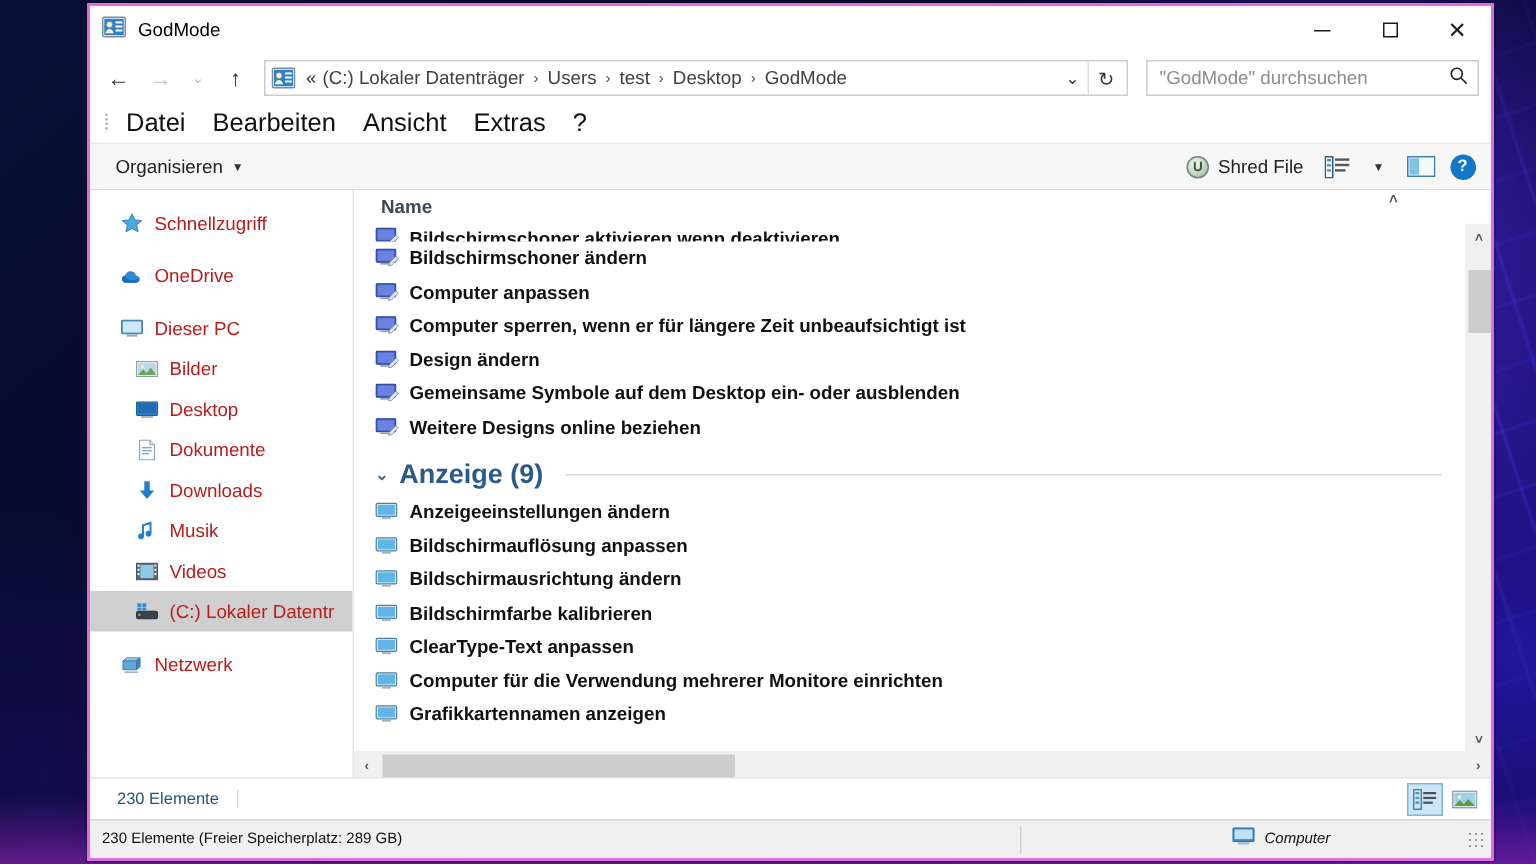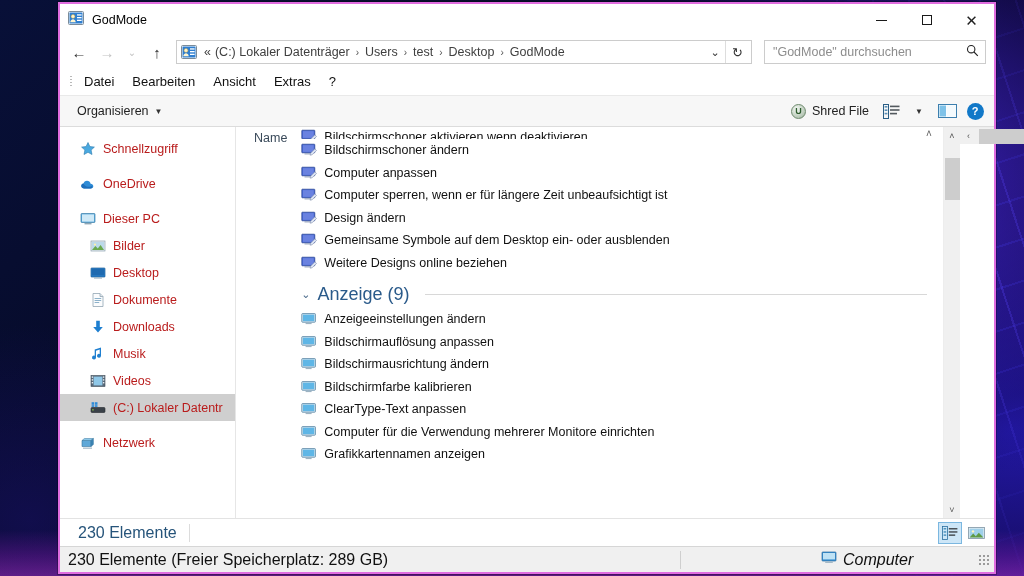--- a/index.html
+++ b/index.html
@@ -111,21 +111,21 @@
     height: 28px; flex: 0 0 28px;
     display: flex; align-items: center;
     padding-left: 6px;
     background: #ffffff;
     border-bottom: 1px solid #e9e9e9;
   }
   .grip { width: 9px; height: 16px; display:flex; align-items:center; justify-content:center; }
   .grip i { display:block; width:2px; height:13px;
     background-image: radial-gradient(circle, #b9b9b9 0.8px, rgba(0,0,0,0) 1px);
     background-size: 2px 3px; }
-  .menuitem { font-size: 13px; color: #111; padding: 4px 9px; }
+  .menuitem { font-size: 17px; color: #111; padding: 4px 9px; }
 
   
   .cmdbar {
     height: 31px; flex: 0 0 31px;
     display: flex; align-items: center;
     padding: 0 6px 0 10px;
     background: #f7f7f7;
     border-bottom: 1px solid #dcdcdc;
   }
   .cmd-left { display: flex; align-items: center; flex: 1 1 auto; }
@@ -169,21 +169,21 @@
     font-size: 12.5px; color: #b91c1c;
     padding-left: 20px; white-space: nowrap;
   }
   .nav-item.indent { padding-left: 30px; }
   .nav-item.sel { background: #cfcfcf; }
   .nav-gap { height: 8px; }
   .nav-ico { width: 16px; height: 16px; flex: 0 0 16px; }
   .nav-label { overflow: hidden; text-overflow: clip; }
 
   
-  .listpane { flex: 1 1 auto; display: flex; flex-direction: row; min-width: 0; }
+  .listpane { flex: 1 1 auto; display: flex; flex-direction: column; min-width: 0; font-weight: bold; }
   .colhdr {
     height: 22px; flex: 0 0 22px;
     display: flex; align-items: center;
     padding-left: 18px;
     font-size: 12.5px; color: #3a4a5a;
     background: #fff;
     position: relative;
   }
   .colhdr .hdr-chev {
     position: absolute; left: 690px; top: 1px;
@@ -238,33 +238,33 @@
   }
 
   
   .statusstrip {
     height: 28px; flex: 0 0 28px;
     display: flex; align-items: center;
     padding: 0 6px 0 18px;
     background: #ffffff;
     border-top: 1px solid #e3e3e3;
   }
-  .status-count { font-size: 16px; color: #26547a; padding-right: 12px; border-right: 1px solid #dcdcdc; }
+  .status-count { font-size: 11px; color: #26547a; padding-right: 12px; border-right: 1px solid #dcdcdc; }
   .status-spacer { flex: 1 1 auto; }
   .viewbtns { display: flex; align-items: center; gap: 2px; }
   .viewbtn { width: 24px; height: 22px; display:flex; align-items:center; justify-content:center; }
   .viewbtn.active { background: #cde6f7; border: 1px solid #7bb7e0; }
 
   
   .bottombar {
     height: 26px; flex: 0 0 26px;
     display: flex; align-items: center;
     background: #f0f0f0;
     border-top: 1px solid #d6d6d6;
-    font-size: 16px; color: #111;
+    font-size: 10px; color: #111;
   }
   .bb-left { padding-left: 8px; flex: 0 0 620px; }
   .bb-divider { width: 1px; height: 18px; background: #cfcfcf; }
   .bb-right { display: flex; align-items: center; gap: 6px; padding-left: 140px; flex: 1 1 auto; font-style: italic; }
   .bb-grip {
     width: 12px; height: 12px; margin-right: 4px;
     background-image: radial-gradient(circle, #9a9a9a 0.8px, rgba(0,0,0,0) 1px);
     background-size: 4px 4px;
   }
 </style>

